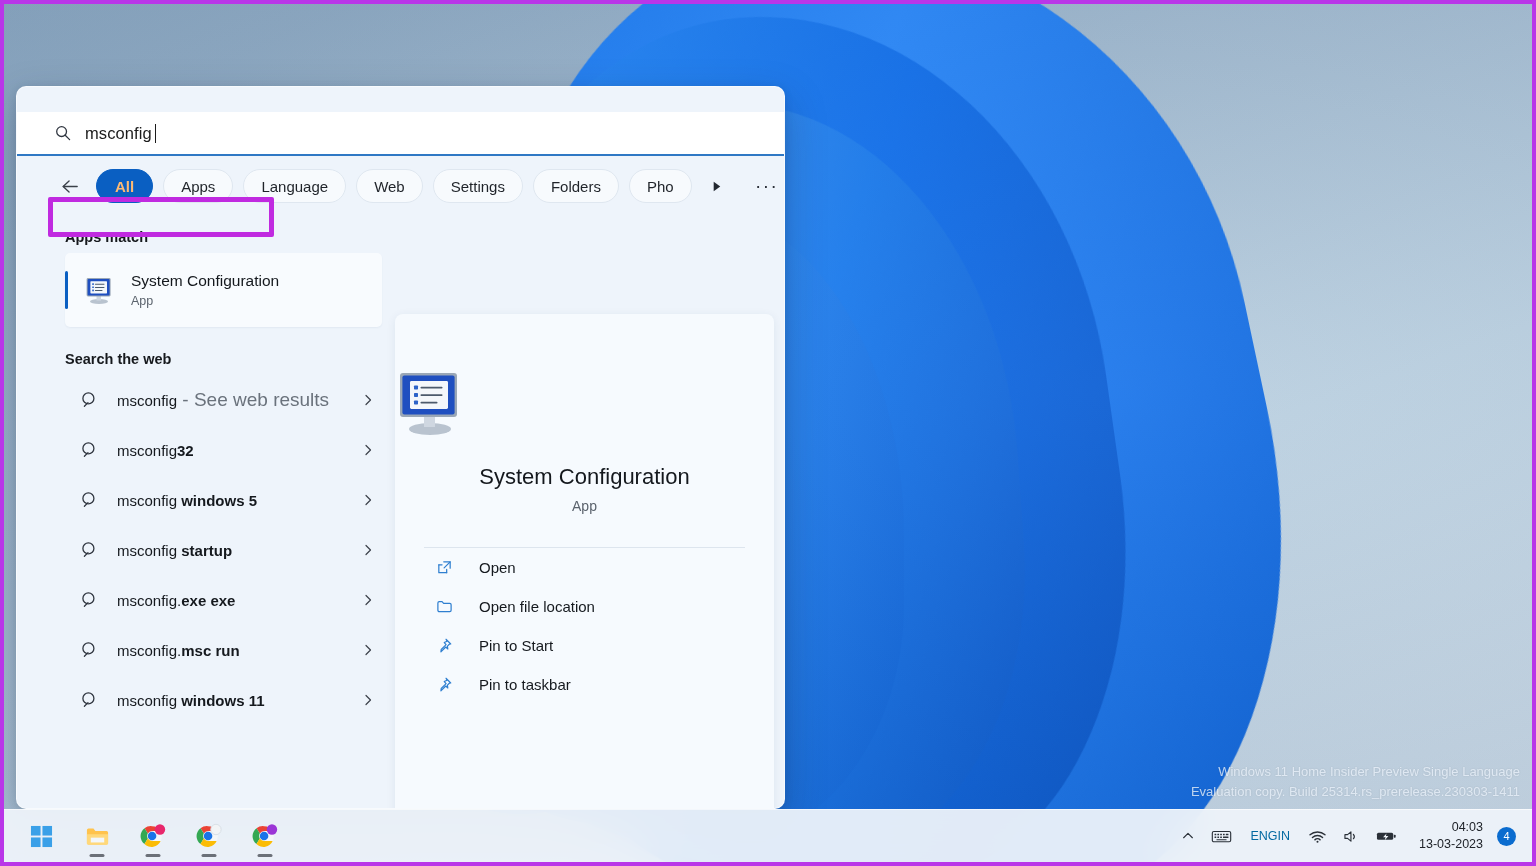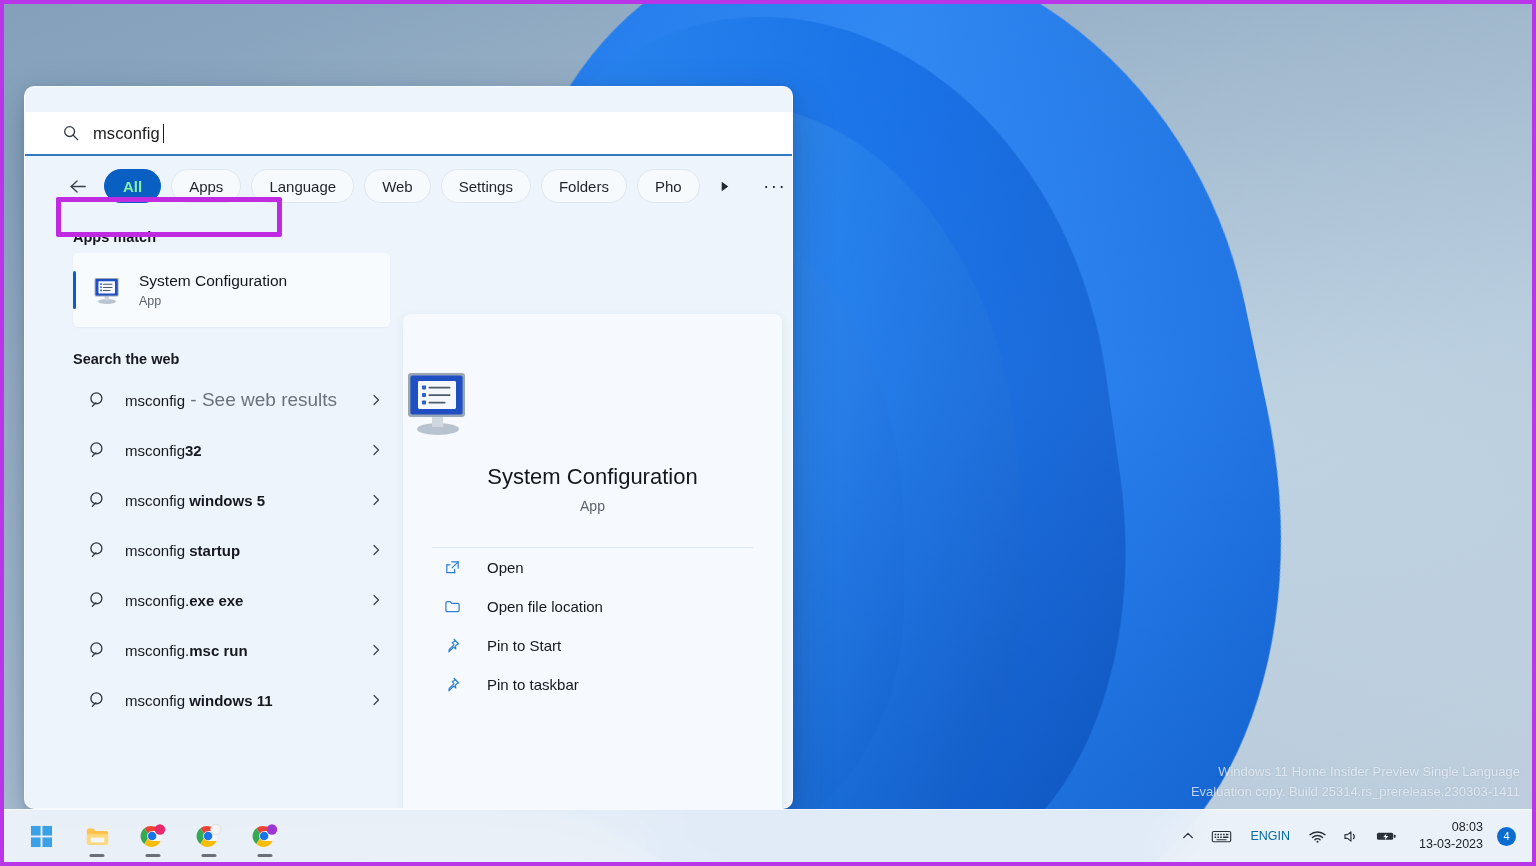--- a/index.html
+++ b/index.html
@@ -78,21 +78,21 @@
     color: rgba(236,244,252,.78);
     font-size: 13px;
     line-height: 20px;
     font-family: "Liberation Sans", sans-serif;
     text-shadow: 0 0 2px rgba(0,0,0,.12);
   }
 
   
   #search-panel {
     position: absolute;
-    left: 20px;
+    left: 12px;
     top: 82px;
     width: 769px;
     height: 723px;
     background: #eef4fb;
     border-radius: 10px;
     box-shadow: 0 16px 42px rgba(20,40,70,.28), 0 2px 8px rgba(20,40,70,.14);
     overflow: hidden;
     border: 1px solid rgba(255,255,255,.55);
   }
 
@@ -168,21 +168,21 @@
     justify-content: center;
     font-size: 15px;
     color: #1f2329;
     margin-right: 10px;
     white-space: nowrap;
     font-family: "Liberation Sans", sans-serif;
   }
   .tab.active {
     background: #0a5fc2;
     border-color: #0a5fc2;
-    color: #86efac;
+    color: #fdba74;
     font-weight: 600;
     padding: 0 18px;
   }
   #tab-more-arrow {
     flex: none;
     width: 26px; height: 26px;
     display: flex; align-items: center; justify-content: center;
     margin-left: 2px;
     margin-right: 22px;
   }
@@ -750,21 +750,21 @@
 
       <div class="tray-item">
         <svg viewBox="0 0 22 14" width="21" height="14" fill="none">
           <rect x="1" y="3.6" width="17" height="7.4" rx="1.6" fill="#2a3038"></rect>
           <rect x="18.6" y="5.8" width="2" height="3" rx=".8" fill="#2a3038"></rect>
           <path d="M11 4.4l-3.6 4h2.6l-.8 3 3.8-4.3h-2.6z" fill="#f0f4f9"></path>
         </svg>
       </div>
 
       <div class="tray-item" id="tray-clock">
-        <span>08:03</span>
+        <span>04:03</span>
         <span>13-03-2023</span>
       </div>
 
       <div id="tray-badge">4</div>
     </div>
   </div>
 
 </div>
 
 </body></html>

